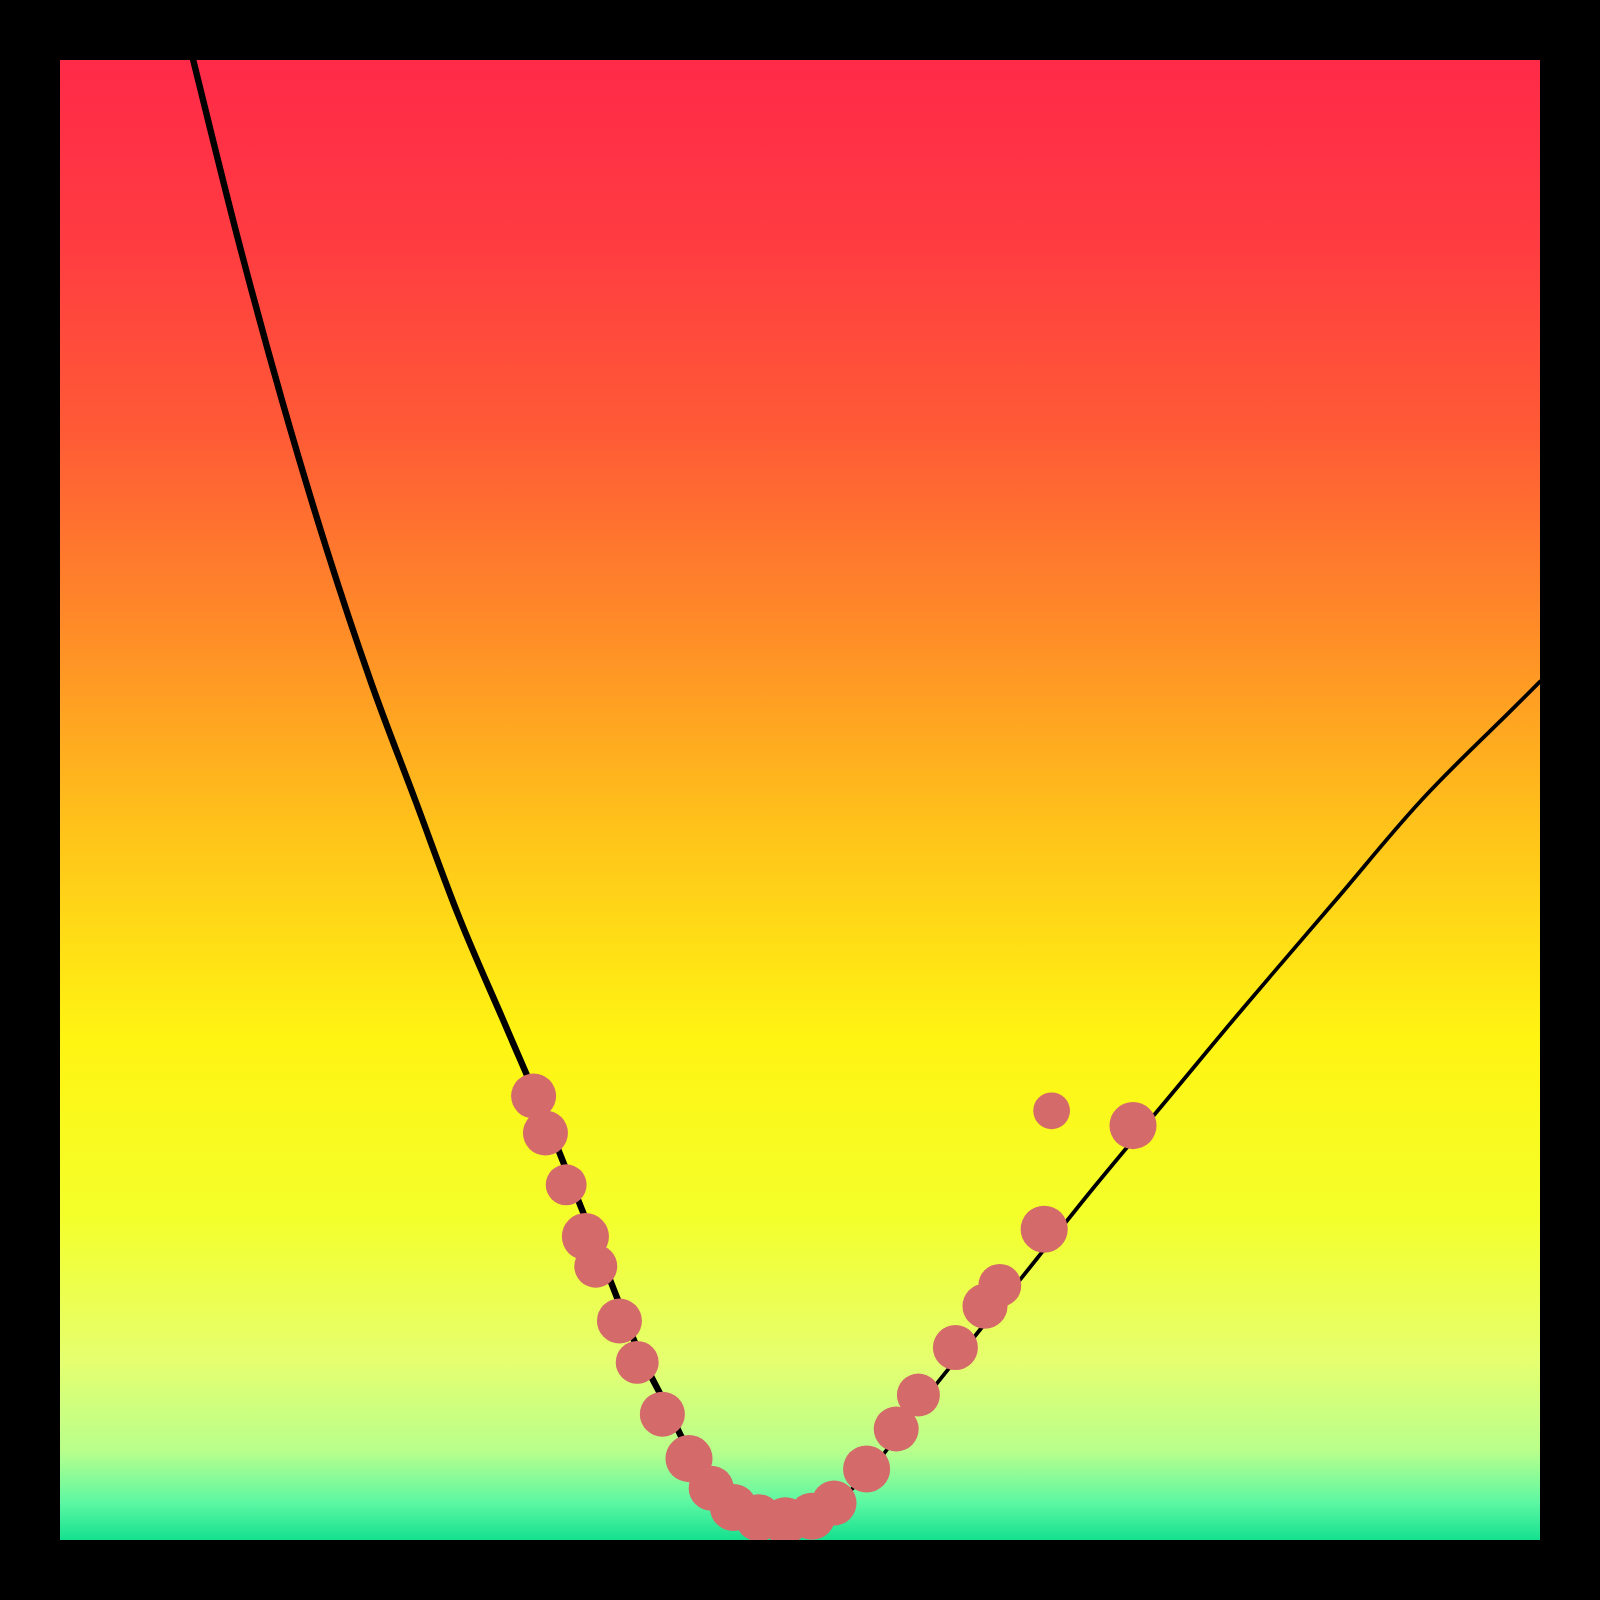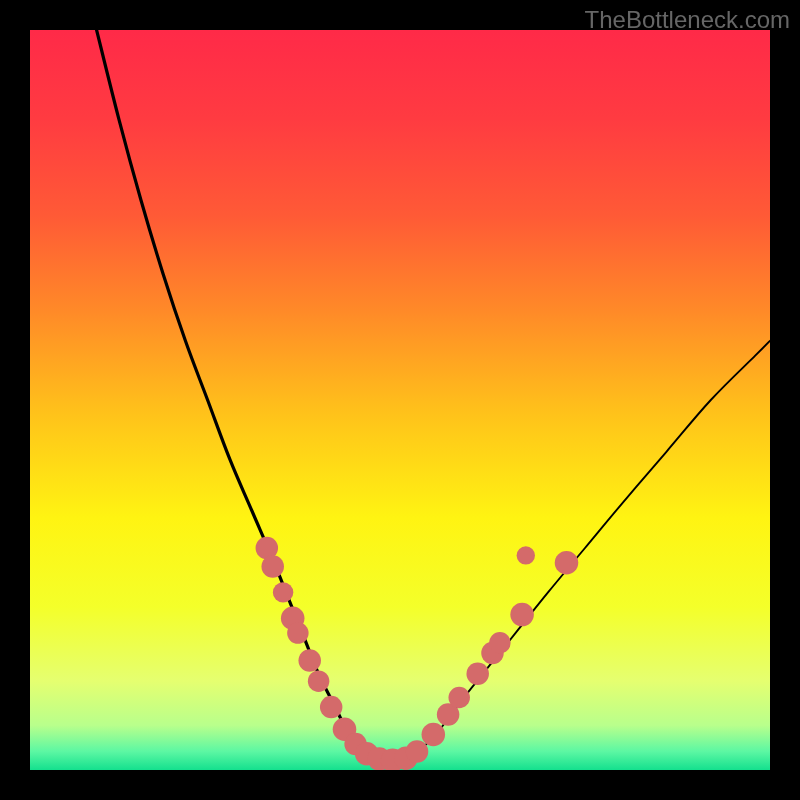--- a/index.html
+++ b/index.html
@@ -38,21 +38,20 @@
   svg {
     position: absolute;
     left: 0;
     top: 0;
   }
 </style>
 </head>
 <body>
 
 <div class="frame">
-  <div class="watermark">TheBottleneck.com</div>
   <div class="plot">
     <svg id="chart-svg" width="740" height="740" viewBox="0 0 740 740">
       <defs>
         <linearGradient id="bg-grad" x1="0" y1="0" x2="0" y2="1">
             <stop offset="0%" stop-color="#ff2a48"></stop>
             <stop offset="12%" stop-color="#ff3b41"></stop>
             <stop offset="25%" stop-color="#ff5a36"></stop>
             <stop offset="38%" stop-color="#ff8a28"></stop>
             <stop offset="52%" stop-color="#ffc31a"></stop>
             <stop offset="66%" stop-color="#fff412"></stop>

